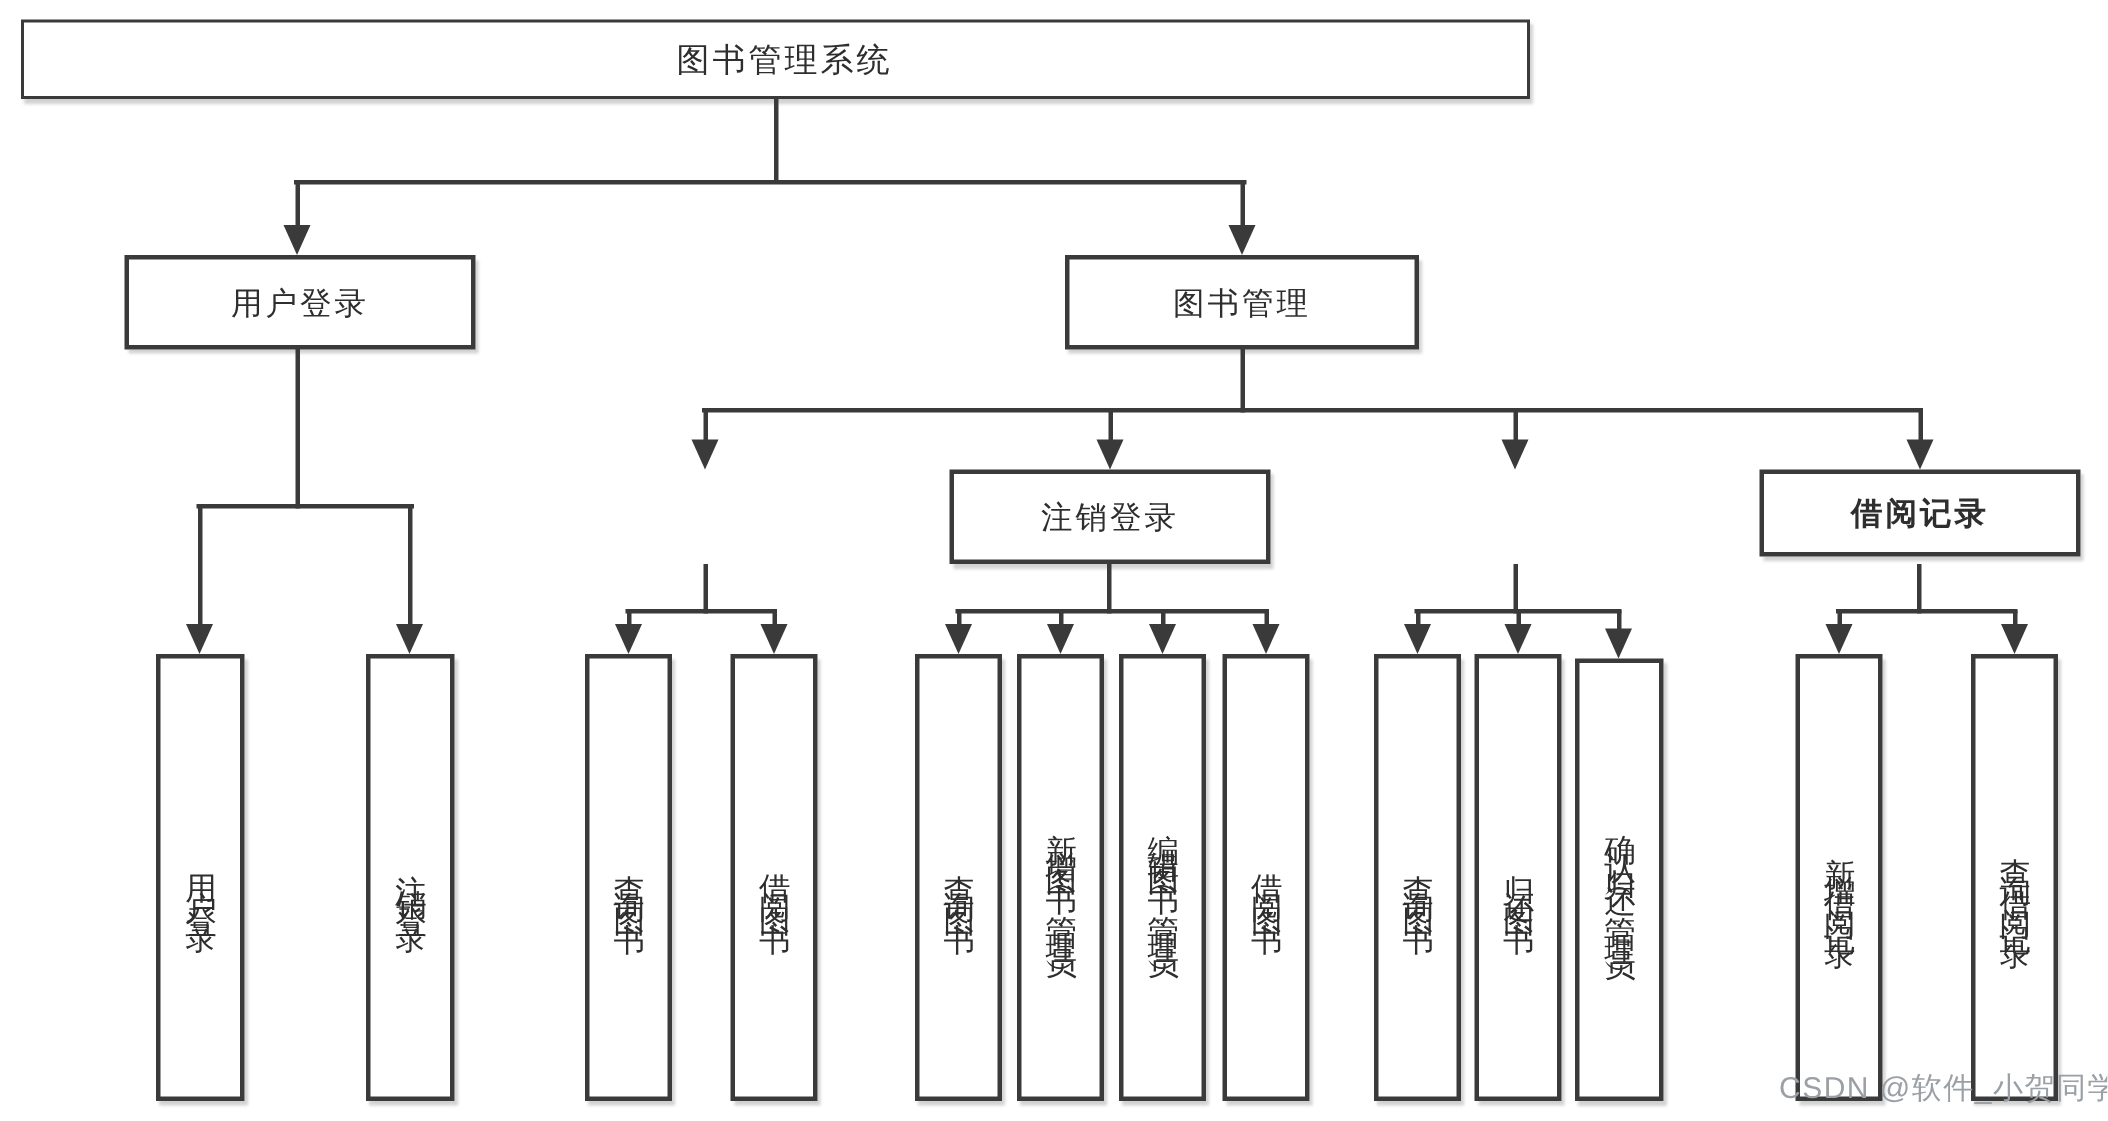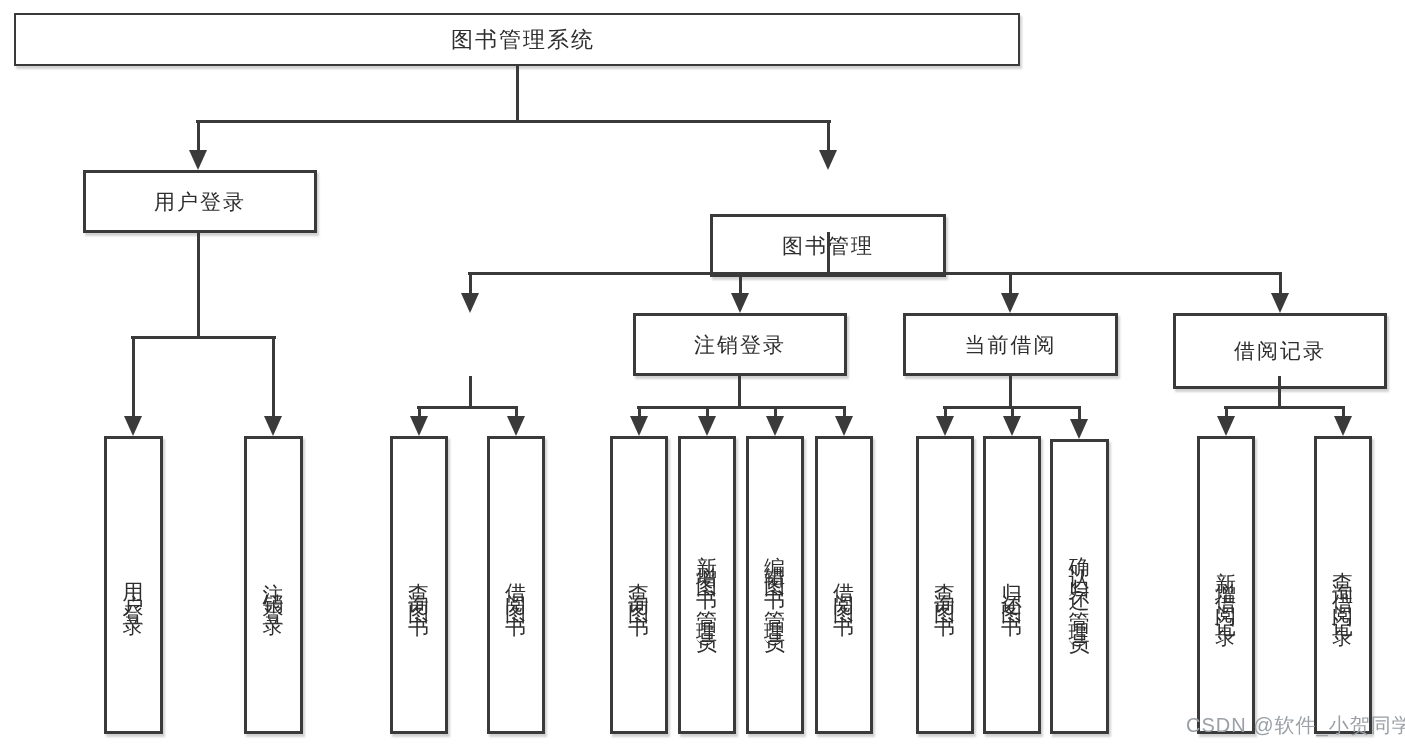--- a/index.html
+++ b/index.html
@@ -56,31 +56,28 @@
 
 <div class="canvas">
 
   <div class="box h root-box" style="left:14px;top:13px;width:1006px;height:53px;padding-left:12px;">
     <span>图书管理系统</span>
   </div>
 
   <div class="box h" style="left:83px;top:170px;width:234px;height:63px;">
     <span>用户登录</span>
   </div>
-  <div class="box h" style="left:710px;top:170px;width:236px;height:63px;margin-top:44px;">
+  <div class="box h" style="left:710px;top:170px;width:236px;height:63px;">
     <span>图书管理</span>
   </div>
 
   <div class="box h" style="left:633px;top:313px;width:214px;height:63px;">
     <span>注销登录</span>
   </div>
-  <div class="box h" style="left:903px;top:313px;width:215px;height:63px;">
-    <span>当前借阅</span>
-  </div>
-  <div class="box h" style="left:1173px;top:313px;width:214px;height:76px;">
+  <div class="box h" style="left:1173px;top:313px;width:214px;height:58px;font-weight:bold;">
     <span>借阅记录</span>
   </div>
 
   <div class="box v" style="left:104px;top:436px;width:59px;height:298px;">
     <span>用户登录</span>
   </div>
   <div class="box v" style="left:244px;top:436px;width:59px;height:298px;">
     <span>注销登录</span>
   </div>
 

